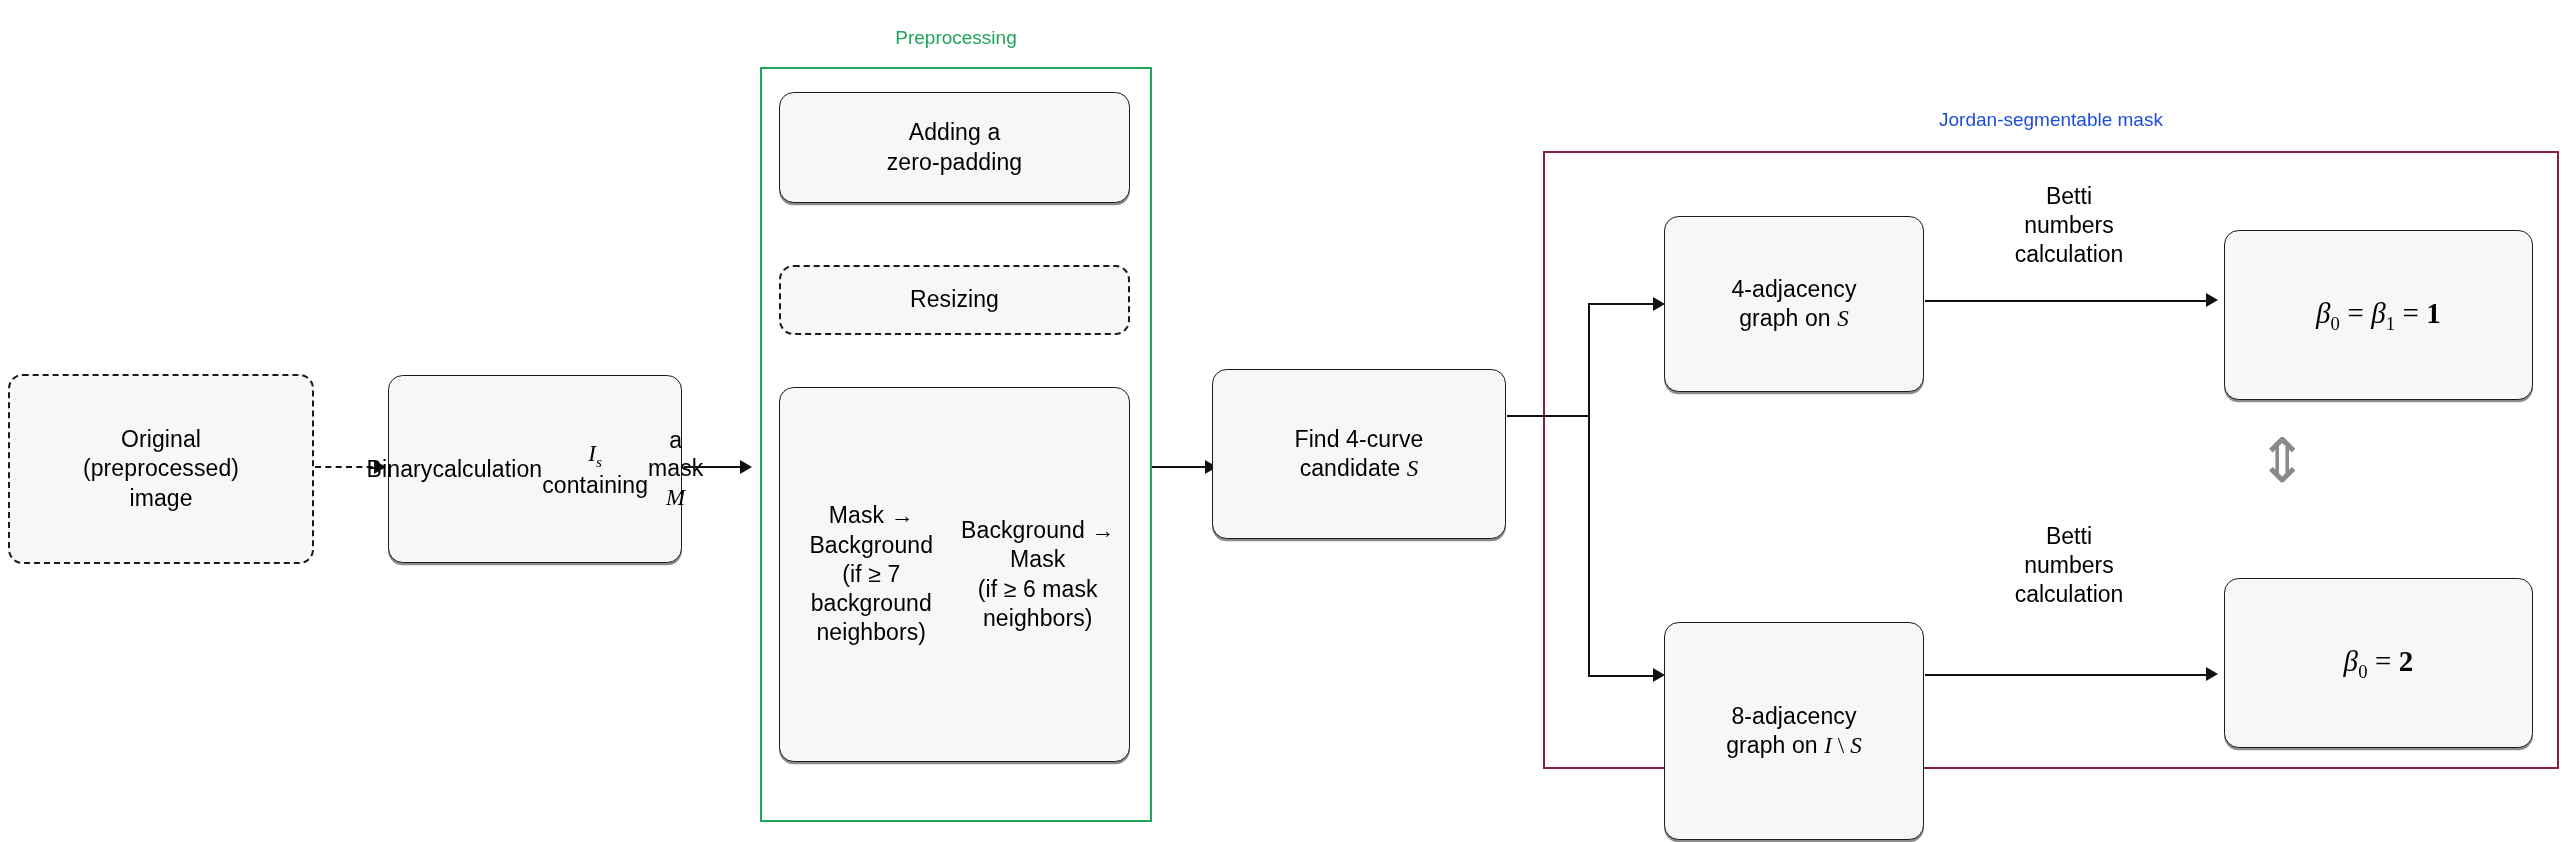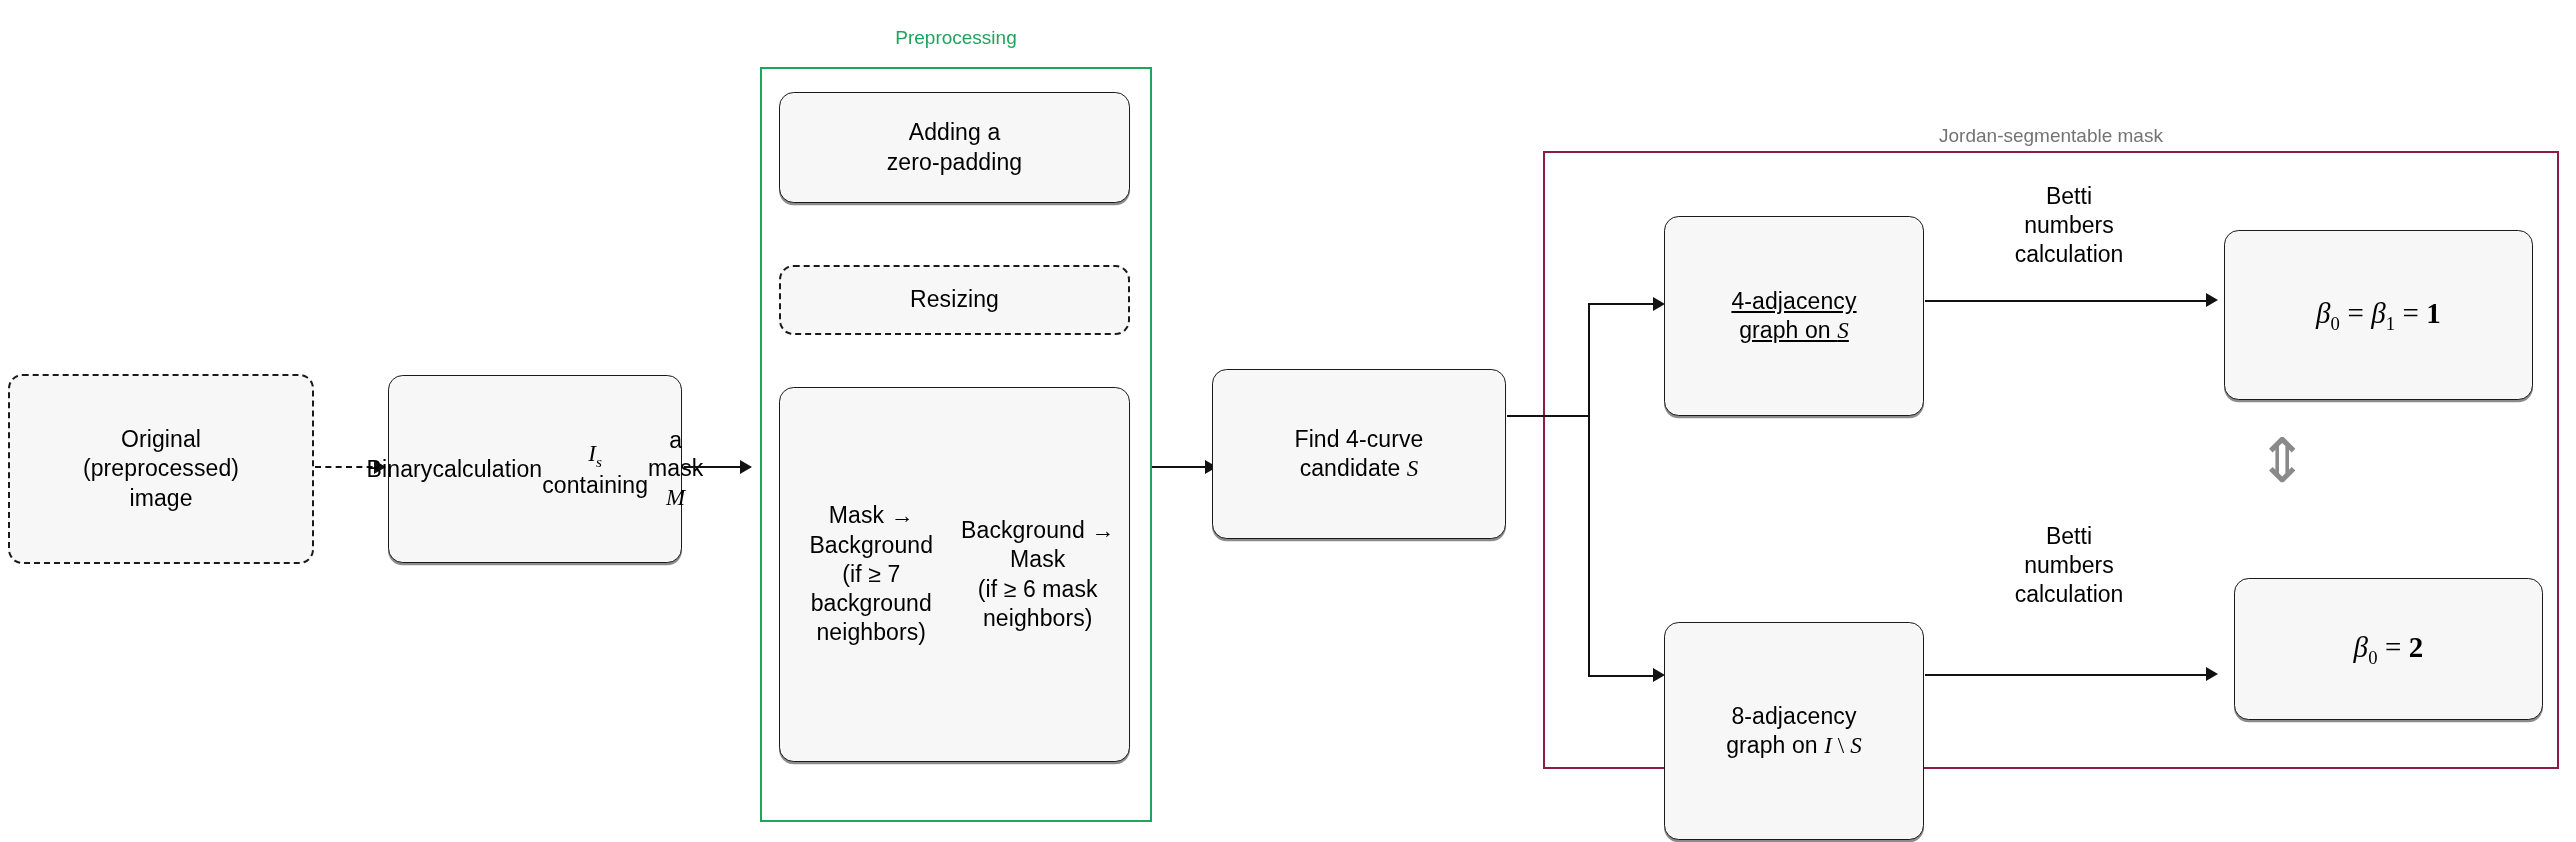--- a/index.html
+++ b/index.html
@@ -95,21 +95,21 @@
 </style>
 </head>
 <body>
 
 <div id="canvas">
 
   <div class="group" style="left:760px; top:67px; width:392px; height:755px; border:2.3px solid #1fa45c;"></div>
   <div class="group-label" style="left:760px; top:27px; width:392px; color:#1fa45c;">Preprocessing</div>
 
   <div class="group" style="left:1543px; top:151px; width:1016px; height:618px; border:2.3px solid #8c1b4b;"></div>
-  <div class="group-label" style="left:1543px; top:125px; width:1016px; color:#737373;">Jordan-segmentable mask</div>
+  <div class="group-label" style="left:1543px; top:109px; width:1016px; color:#1d4ed8;">Jordan-segmentable mask</div>
 
   <div class="node dashed" style="left:8px; top:374px; width:306px; height:190px;">
     <span class="txt">Original
 (preprocessed)
 image</span>
   </div>
 
   <div class="dotline" style="left:315px; top:466px; width:68px;"></div>
   <div class="arrowhead" style="left:374px; top:460px;"></div>
 
@@ -155,21 +155,21 @@
   <div class="hline" style="left:1507px; top:415px; width:83px;"></div>
 
   <div class="vline" style="left:1588px; top:303px; height:374px;"></div>
 
   <div class="hline" style="left:1588px; top:303px; width:74px;"></div>
   <div class="arrowhead" style="left:1653px; top:297px;"></div>
 
   <div class="hline" style="left:1588px; top:675px; width:74px;"></div>
   <div class="arrowhead" style="left:1653px; top:668px;"></div>
 
-  <div class="node" style="left:1664px; top:216px; width:260px; height:200px; flex-direction:column;text-decoration:underline;">
+  <div class="node" style="left:1664px; top:216px; width:260px; height:176px; flex-direction:column;">
     <span>4-adjacency</span>
     <span><span>graph on </span><span class="mi">S</span></span>
   </div>
 
   <div class="hline" style="left:1925px; top:300px; width:289px;"></div>
   <div class="arrowhead" style="left:2206px; top:293px;"></div>
   <div class="flabel" style="left:1956px; top:182px; width:226px;">Betti
 numbers
 calculation</div>
 
@@ -183,18 +183,18 @@
     <span>8-adjacency</span>
     <span><span>graph on </span><span class="mi">I</span><span class="mr"> \ </span><span class="mi">S</span></span>
   </div>
 
   <div class="hline" style="left:1925px; top:674px; width:289px;"></div>
   <div class="arrowhead" style="left:2206px; top:667px;"></div>
   <div class="flabel" style="left:1956px; top:522px; width:226px;">Betti
 numbers
 calculation</div>
 
-  <div class="node" style="left:2224px; top:578px; width:309px; height:142px;margin-left:10px;">
+  <div class="node" style="left:2224px; top:578px; width:309px; height:170px;">
     <span class="eqline"><span class="beta">β</span><sub style="font-size:18.7px;font-family:'Liberation Serif',serif">0</sub><span> = </span><span class="bold-num">2</span></span>
   </div>
 
 </div>
 
 
 </body></html>

